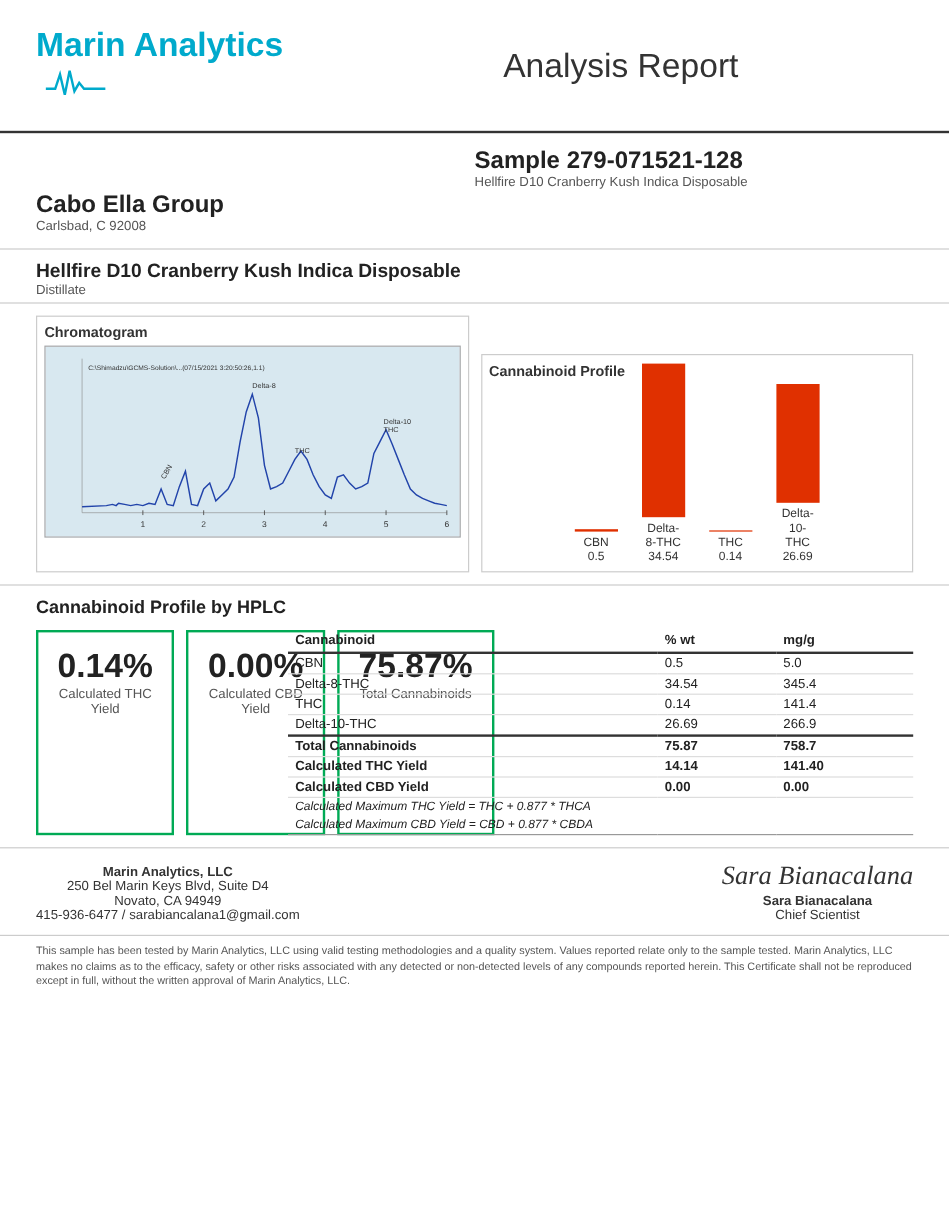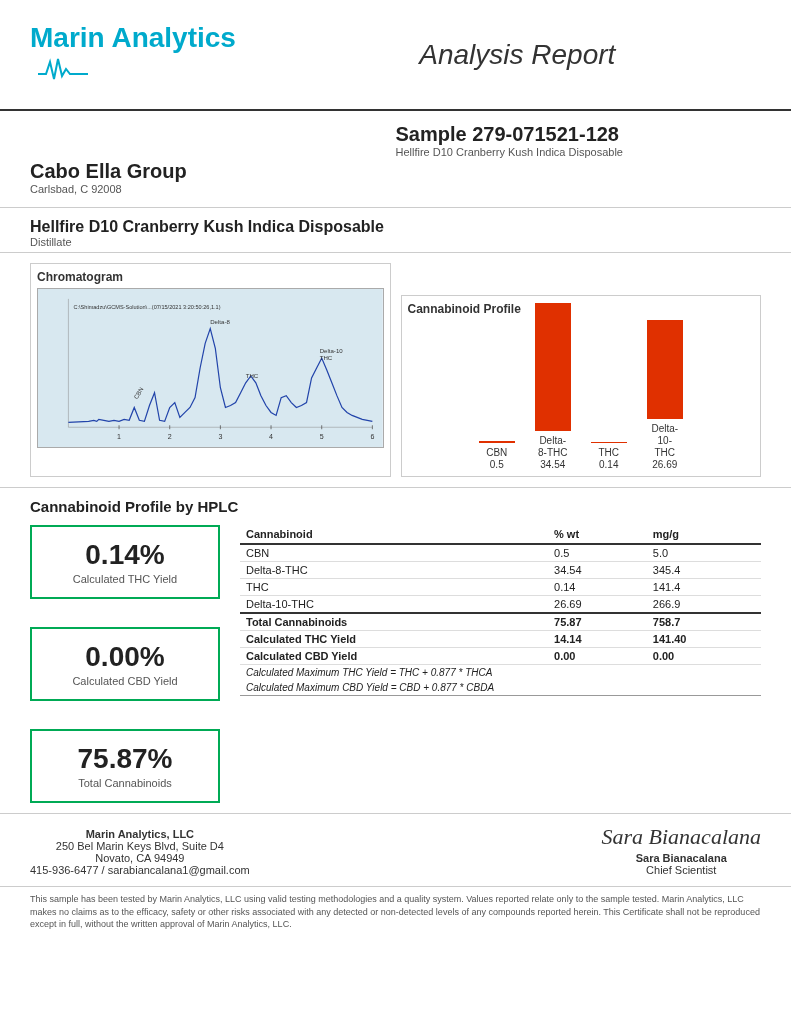--- a/index.html
+++ b/index.html
@@ -32,21 +32,20 @@
       font-weight: bold;
       color: #00aacc;
     }
     .logo-wave {
       display: inline-block;
       margin-left: 8px;
     }
     .header-title {
       flex: 2;
       text-align: center;
-      font-style: italic;
     }
     .header-title h1 {
       font-size: 28px;
       font-weight: normal;
       color: #333;
     }
 
     
     .client-sample {
       display: flex;
@@ -178,22 +177,22 @@
       font-weight: bold;
       margin-bottom: 10px;
       color: #222;
     }
     .hplc-content {
       display: flex;
       gap: 20px;
     }
     .yield-boxes {
       display: flex;
-      flex-direction: column;
-      gap: 28px;
+      flex-direction: row;
+      gap: 10px;
       width: 190px;
     }
     .yield-box {
       border: 2px solid #00aa55;
       padding: 12px 16px;
       text-align: center;
     }
     .yield-value {
       font-size: 28px;
       font-weight: bold;

